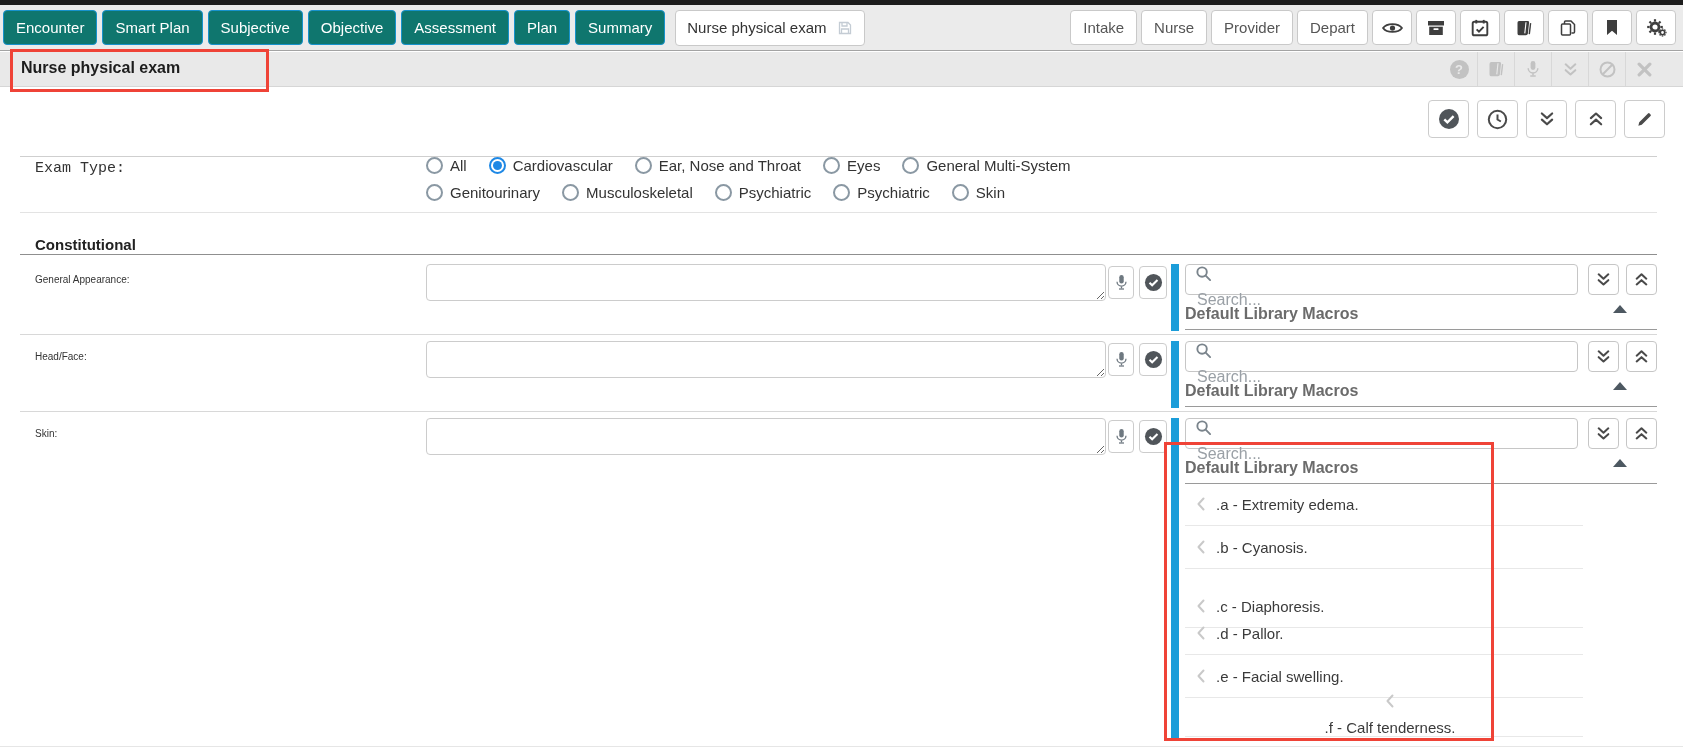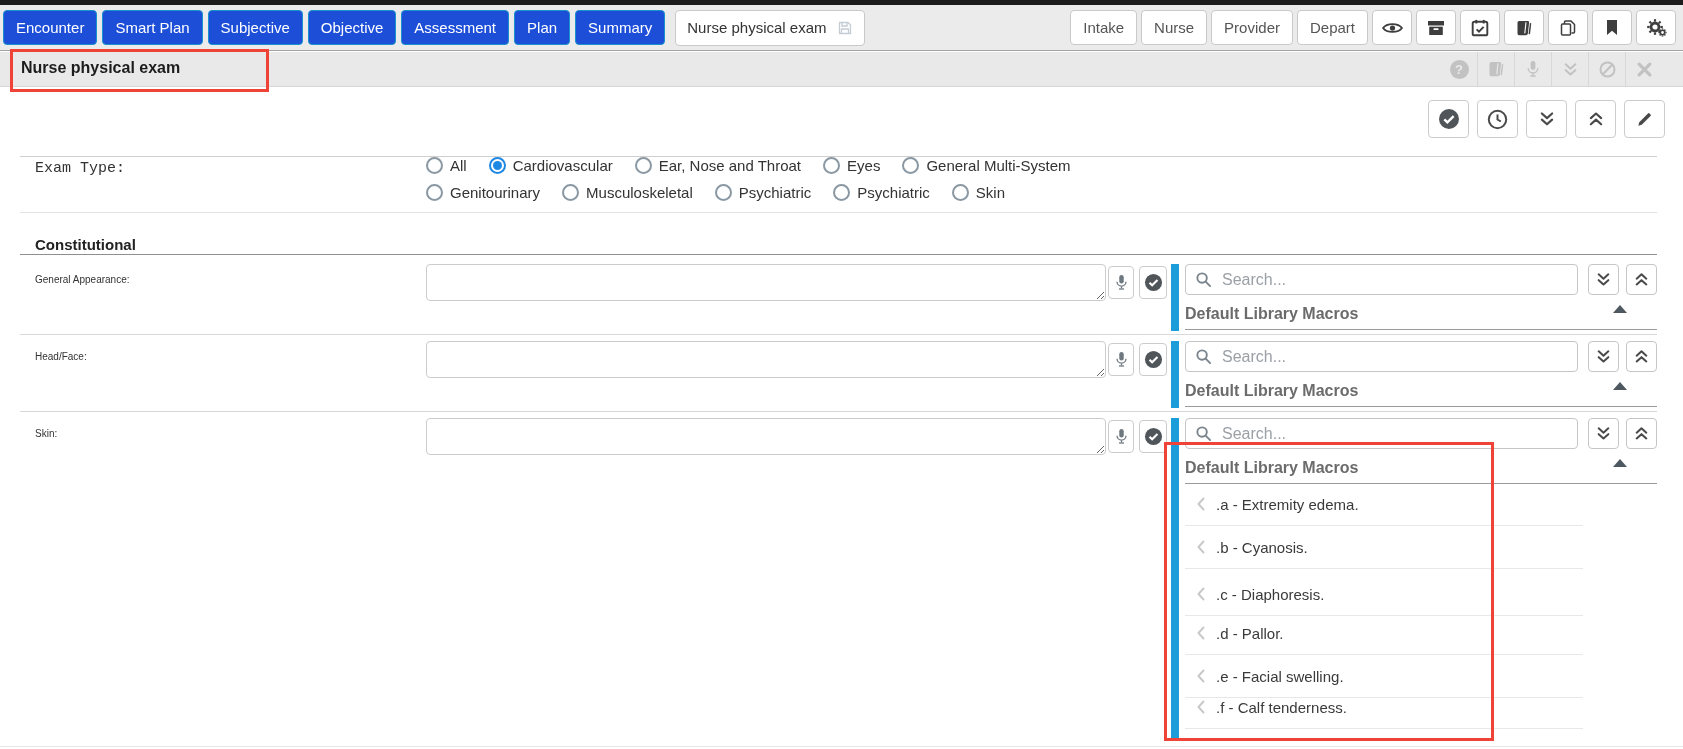--- a/index.html
+++ b/index.html
@@ -7,21 +7,21 @@
        font-family:"Liberation Sans","DejaVu Sans",sans-serif;overflow:hidden;}
   .abs{position:absolute;}
 
   
   .topstrip{left:0;top:0;width:1683px;height:5px;background:#1c1c1c;}
 
   
   .toolbar{left:0;top:5px;width:1683px;height:46px;background:#ebebeb;
            border-bottom:1px solid #a3a3a3;display:flex;align-items:center;
            padding:0 3px;box-sizing:border-box;}
-  .btn-blue{height:33px;background:#1d4ed8;color:#fff;border:1px solid #1792cc;
+  .btn-blue{height:33px;background:#0f766e;color:#fff;border:1px solid #1792cc;
             border-radius:4px;padding:0 12px;font-size:15px;margin-right:5px;
             display:flex;align-items:center;white-space:nowrap;cursor:pointer;}
   .tab{height:34px;background:#fff;border:1px solid #c9c9c9;border-radius:4px;
        padding:0 11px;display:flex;align-items:center;gap:11px;margin-left:5px;
        font-size:15px;color:#333;white-space:nowrap;}
   .spacer{flex:1;}
   .btn-white{height:33px;background:#fff;border:1px solid #c9c9c9;border-radius:4px;
              padding:0 12px;font-size:15px;color:#555;margin-right:4px;
              display:flex;align-items:center;white-space:nowrap;cursor:pointer;}
   .btn-icon{width:38px;height:33px;background:#fff;border:1px solid #c9c9c9;
@@ -71,21 +71,21 @@
         outline:none;background:#fff;}
   .sbtn{position:absolute;height:33px;top:2px;background:#fff;border:1px solid #ccc;
         border-radius:4px;display:flex;align-items:center;justify-content:center;
         color:#6e7880;cursor:pointer;box-sizing:border-box;}
   .mic-btn{left:1108px;width:26px;}
   .check-btn{left:1139px;width:28px;}
   .blue-bar{position:absolute;left:1171px;top:0;width:8px;height:67px;background:#1b9dd9;}
   .blue-bar.tall{height:323px;}
   .search-box{position:absolute;left:1185px;top:0;width:393px;height:31px;
         border:1px solid #c6c6c6;border-radius:4px;background:#fff;display:flex;
-        align-items:center;padding:0 9px;gap:8px;box-sizing:border-box;}
+        align-items:flex-start;padding:0 9px;gap:8px;box-sizing:border-box;flex-direction:column;}
   .search-box input{border:none;outline:none;flex:1;font-size:16px;color:#333;
         font-family:"Liberation Sans",sans-serif;background:transparent;min-width:0;}
   .search-box input::placeholder{color:#9aa0a6;}
   .sq-btn{position:absolute;top:0;width:31px;height:31px;border:1px solid #c6c6c6;
         border-radius:4px;background:#fff;display:flex;align-items:center;
         justify-content:center;color:#4a4a4a;cursor:pointer;box-sizing:border-box;}
   .sq-down{left:1588px;} .sq-up{left:1626px;}
   .macros-header{position:absolute;left:1185px;top:41px;width:472px;height:24px;
         display:flex;align-items:flex-start;justify-content:space-between;
         padding-right:30px;box-sizing:border-box;cursor:pointer;}
@@ -530,21 +530,21 @@
     <span>.a - Extremity edema.</span>
   </div>
   <div class="macro-item" style="top:108px;">
     <span>
         <svg width="8" height="14" viewBox="0 0 8 14" fill="none" stroke="#c9c9c9" stroke-width="2" stroke-linecap="round" stroke-linejoin="round">
           <path d="M6.5 1.5 L1.5 7 L6.5 12.5"></path>
         </svg>
       </span>
     <span>.b - Cyanosis.</span>
   </div>
-  <div class="macro-item" style="top:155px;">
+  <div class="macro-item" style="top:167px;">
     <span>
         <svg width="8" height="14" viewBox="0 0 8 14" fill="none" stroke="#c9c9c9" stroke-width="2" stroke-linecap="round" stroke-linejoin="round">
           <path d="M6.5 1.5 L1.5 7 L6.5 12.5"></path>
         </svg>
       </span>
     <span>.c - Diaphoresis.</span>
   </div>
   <div class="macro-item" style="top:194px;">
     <span>
         <svg width="8" height="14" viewBox="0 0 8 14" fill="none" stroke="#c9c9c9" stroke-width="2" stroke-linecap="round" stroke-linejoin="round">
@@ -554,21 +554,21 @@
     <span>.d - Pallor.</span>
   </div>
   <div class="macro-item" style="top:237px;">
     <span>
         <svg width="8" height="14" viewBox="0 0 8 14" fill="none" stroke="#c9c9c9" stroke-width="2" stroke-linecap="round" stroke-linejoin="round">
           <path d="M6.5 1.5 L1.5 7 L6.5 12.5"></path>
         </svg>
       </span>
     <span>.e - Facial swelling.</span>
   </div>
-  <div class="macro-item" style="top:268px;">
+  <div class="macro-item" style="top:276px;flex-direction:column;">
     <span>
         <svg width="8" height="14" viewBox="0 0 8 14" fill="none" stroke="#c9c9c9" stroke-width="2" stroke-linecap="round" stroke-linejoin="round">
           <path d="M6.5 1.5 L1.5 7 L6.5 12.5"></path>
         </svg>
       </span>
     <span>.f - Calf tenderness.</span>
   </div>
 </div>
 
 <div class="red-rect" style="left:10px;top:49px;width:253px;height:37px;"></div>

